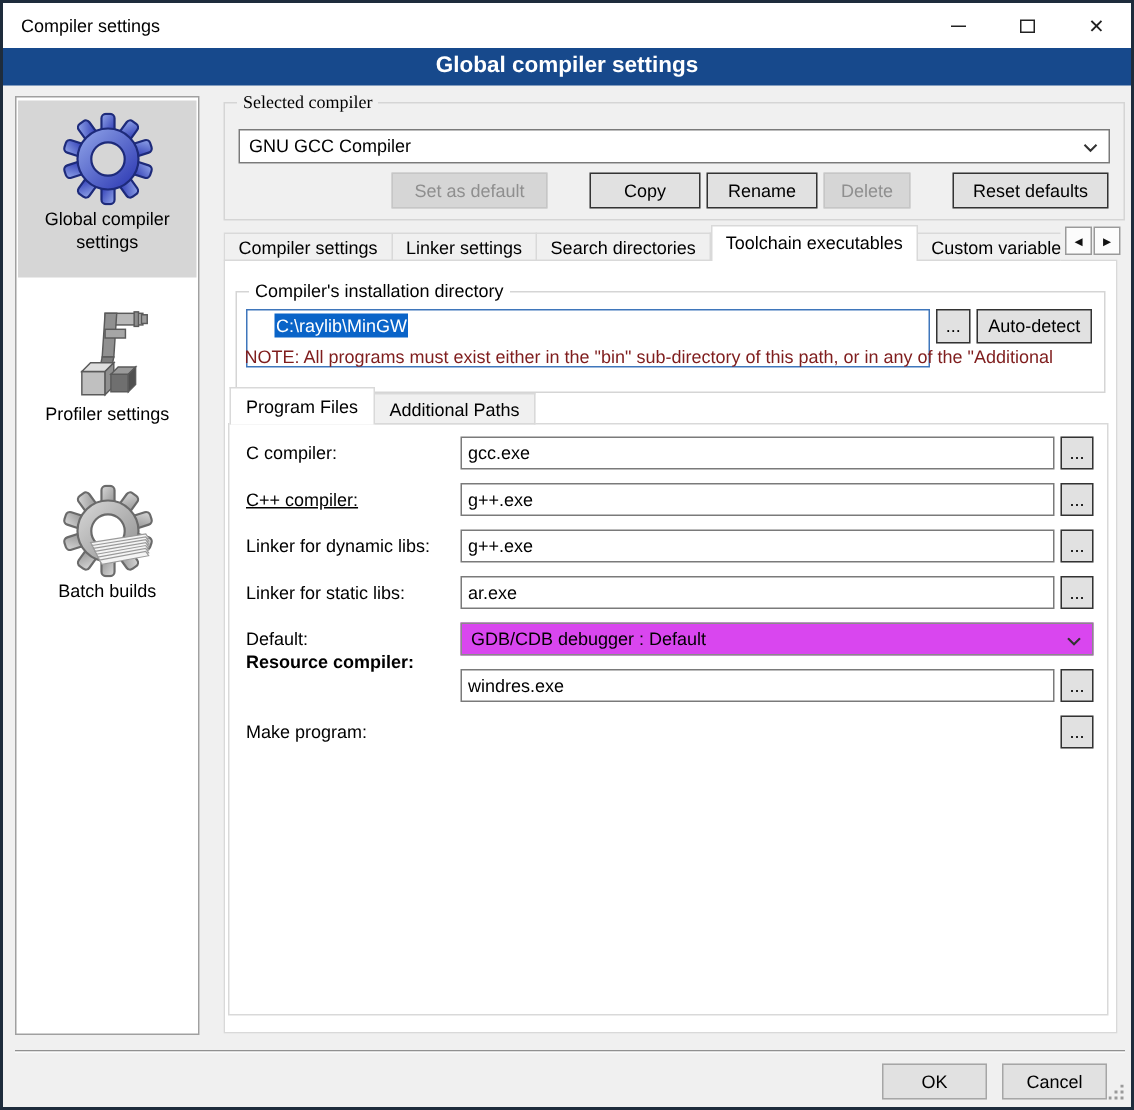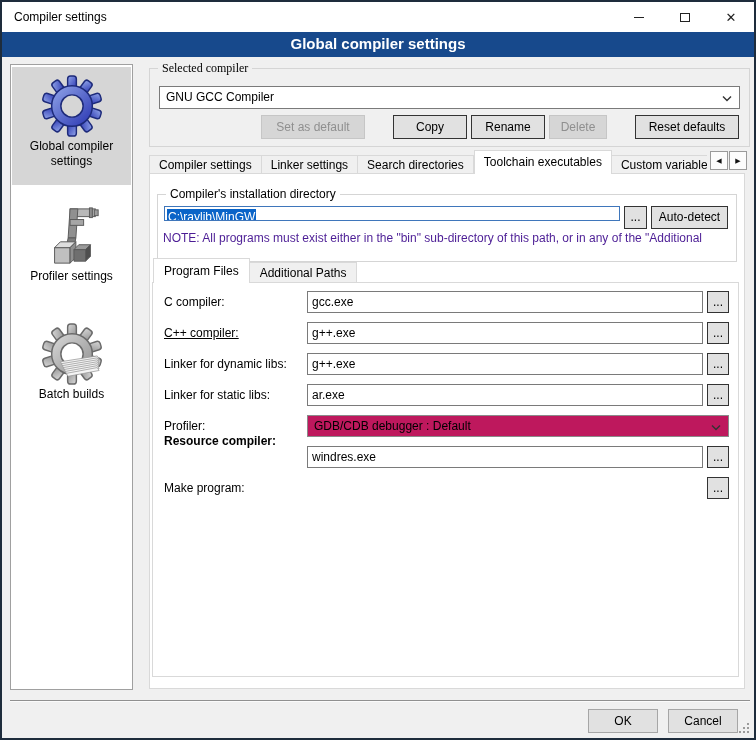--- a/index.html
+++ b/index.html
@@ -30,21 +30,21 @@
   .si-1{top:134px;height:112px;}
   .si-2{top:252px;height:116px;}
   
   .groupbox{position:absolute;border:1px solid #d5d5d5;}
   .groupbox>.gb-label{position:absolute;top:-8px;left:8px;padding:0 4px;font-size:12px;}
   .gb-on-gray>.gb-label{background:#f0f0f0;font-family:Liberation Serif, serif;}
   .gb-on-white>.gb-label{background:#ffffff;}
   
   .combo{position:absolute;background:#fff;border:1px solid #7a7a7a;height:23px;line-height:21px;padding:0 20px 0 6px;overflow:hidden;white-space:nowrap;}
   .combo .chev{position:absolute;right:7px;top:9px;}
-  .combo.gray{background:#be185d;border-color:#8a8a8a;}
+  .combo.gray{background:#d946ef;border-color:#8a8a8a;}
   .chevron{display:block;width:10px;height:6px;}
   
   .pushbtn{display:inline-block;background:#e1e1e1;border:1px solid #333333;font-size:12px;
     text-align:center;padding:0;height:24px;line-height:22px;font-family:inherit;color:#000;}
   .pushbtn.dis{background:#d6d6d6;border-color:#c6c6c6;color:#8f8f8f;}
   .pushbtn.std{border-color:#a6a6a6;}
   .mini{height:23px;line-height:21px;}
   
   .action-row{position:absolute;left:148px;top:113px;width:600px;display:flex;justify-content:flex-end;padding-right:11px;}
   .action-row .pushbtn{margin-left:4px;}
@@ -59,25 +59,25 @@
     display:flex;align-items:center;justify-content:center;font-size:7px;color:#111;padding:0;}
   .panel-outer{position:absolute;left:147px;top:171px;width:596px;height:516px;background:#fff;border:1px solid #d9d9d9;z-index:1;}
   
   .subtabstrip{position:absolute;left:151px;top:256px;height:25px;display:flex;align-items:flex-end;z-index:3;}
   .subtab{height:21px;line-height:20px;padding:0 10px;background:#f0f0f0;border:1px solid #d9d9d9;border-left:none;white-space:nowrap;}
   .subtab:first-child{border-left:1px solid #d9d9d9;}
   .subtab.active{height:25px;line-height:24px;background:#fff;border:1px solid #d9d9d9;border-bottom:none;z-index:4;}
   .panel-inner{position:absolute;left:150px;top:280px;width:587px;height:395px;background:#fff;border:1px solid #d9d9d9;z-index:2;}
   
   .install-group{left:155px;top:192px;width:580px;height:68px;z-index:2;}
-  .path-input{position:absolute;left:162px;top:204px;width:456px;height:15px;background:#fff;
-    border:1px solid #3f76bb;z-index:3;line-height:21px;padding-left:2px;overflow:hidden;white-space:nowrap;}
+  .path-input{position:absolute;left:162px;top:204px;width:456px;height:39px;background:#fff;
+    border:1px solid #3f76bb;z-index:3;line-height:21px;padding-left:18px;overflow:hidden;white-space:nowrap;}
   .path-input .seltext{background:#0a64c8;color:#fff;padding:1px 1px;}
   .browse-sm{position:absolute;width:23px;z-index:3;}
-  .note{position:absolute;left:161px;top:229px;width:571px;z-index:3;color:#4c1d95;font-size:12px;white-space:nowrap;overflow:hidden;}
+  .note{position:absolute;left:161px;top:229px;width:571px;z-index:3;color:#7f1d1d;font-size:12px;white-space:nowrap;overflow:hidden;}
   
   .frow-label{position:absolute;left:11px;font-size:12px;line-height:22px;white-space:nowrap;}
   .frow-field{position:absolute;left:154px;width:396px;height:22px;background:#fff;border:1px solid #7a7a7a;line-height:20px;padding-left:4px;overflow:hidden;white-space:nowrap;}
   .frow-browse{position:absolute;left:554px;width:22px;height:22px;}
   .frow-select{position:absolute;left:154px;width:422px;height:22px;}
   
   .footer-sep{position:absolute;left:8px;top:698px;width:740px;height:2px;border-top:1px solid #909090;border-bottom:1px solid #fbfbfb;}
   .btn-ok{position:absolute;left:586px;top:707px;width:70px;}
   .btn-cancel{position:absolute;left:666px;top:707px;width:70px;}
   .grip{position:absolute;right:4px;bottom:4px;width:11px;height:11px;}
@@ -237,21 +237,21 @@
       <button class="pushbtn frow-browse" style="top: 8px; height: 22px; line-height: 18px;">...</button>
       <span class="frow-label" style="top: 39px; text-decoration: underline;">C++ compiler:</span>
       <div class="frow-field" style="top: 39px;">g++.exe</div>
       <button class="pushbtn frow-browse" style="top: 39px; height: 22px; line-height: 18px;">...</button>
       <span class="frow-label" style="top: 70px;">Linker for dynamic libs:</span>
       <div class="frow-field" style="top: 70px;">g++.exe</div>
       <button class="pushbtn frow-browse" style="top: 70px; height: 22px; line-height: 18px;">...</button>
       <span class="frow-label" style="top: 101px;">Linker for static libs:</span>
       <div class="frow-field" style="top: 101px;">ar.exe</div>
       <button class="pushbtn frow-browse" style="top: 101px; height: 22px; line-height: 18px;">...</button>
-      <span class="frow-label" style="top: 132px;">Profiler:</span>
+      <span class="frow-label" style="top: 132px;">Default:</span>
       <div class="combo gray frow-select" style="top: 132px; height: 22px; line-height: 20px;"><span>GDB/CDB debugger : Default</span><span class="chev">
           <svg class="chevron" viewBox="0 0 10 6">
             <path d="M1 0.5 L5 4.5 L9 0.5" fill="none" stroke="#333" stroke-width="1.4"></path>
           </svg>
         </span></div>
       <span class="frow-label" style="top: 147px; font-weight: bold;">Resource compiler:</span>
       <div class="frow-field" style="top: 163px;">windres.exe</div>
       <button class="pushbtn frow-browse" style="top: 163px; height: 22px; line-height: 18px;">...</button>
       <span class="frow-label" style="top: 194px;">Make program:</span>
       <button class="pushbtn frow-browse" style="top: 194px; height: 22px; line-height: 18px;">...</button>

